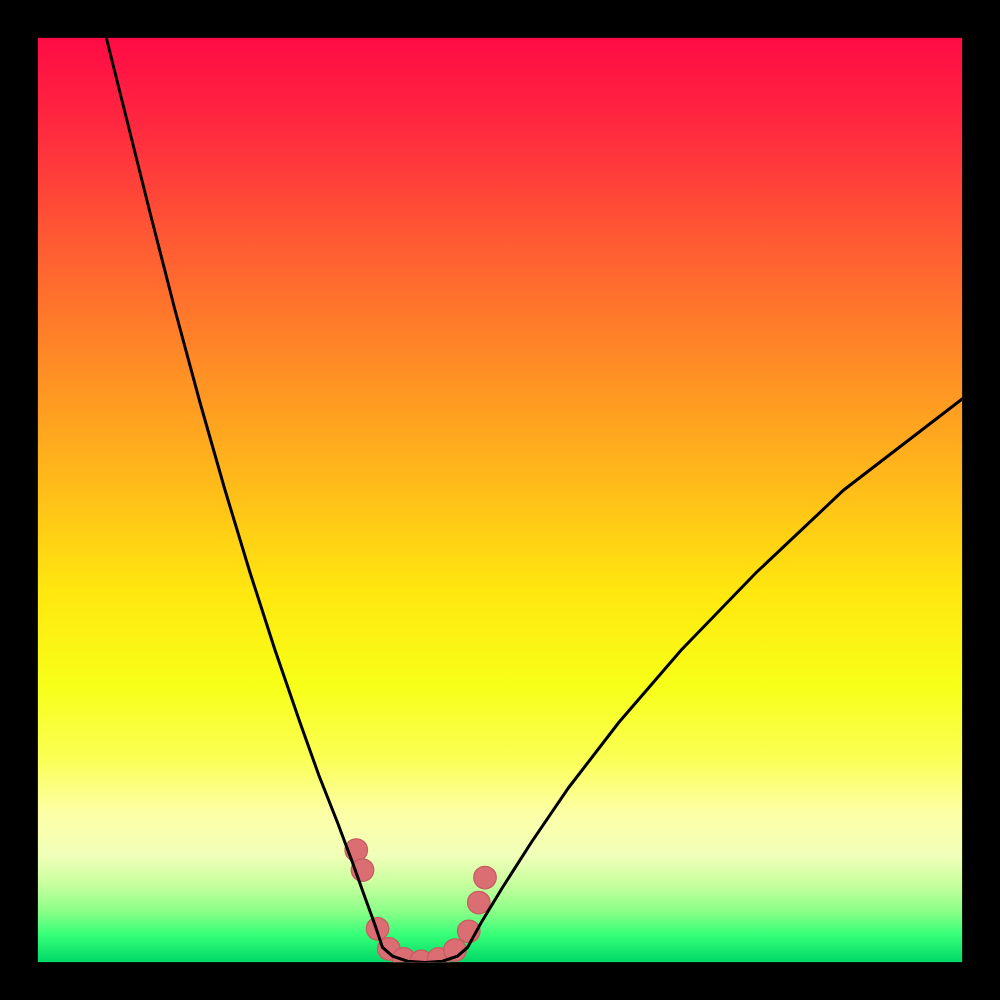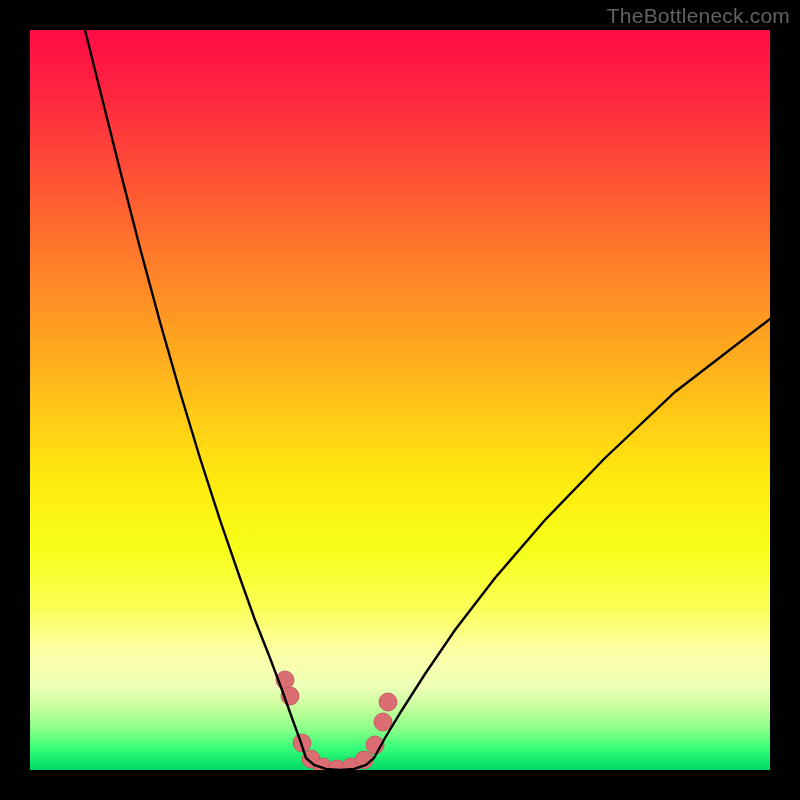--- a/index.html
+++ b/index.html
@@ -43,21 +43,20 @@
     inset: 0;
     width: 100%;
     height: 100%;
   }
 </style>
 </head>
 <body>
 
 <div class="frame">
 
-  <div class="watermark">TheBottleneck.com</div>
 
   <div class="plot-area">
     <svg class="gradient" viewBox="0 0 740 740" preserveAspectRatio="none">
       <defs>
         <linearGradient id="bg" x1="0" y1="0" x2="0" y2="1">
             <stop offset="0.00%" stop-color="#ff0b45"></stop>
             <stop offset="10.00%" stop-color="#ff2b3f"></stop>
             <stop offset="22.00%" stop-color="#ff5a33"></stop>
             <stop offset="35.00%" stop-color="#ff8b26"></stop>
             <stop offset="48.00%" stop-color="#ffba1a"></stop>

